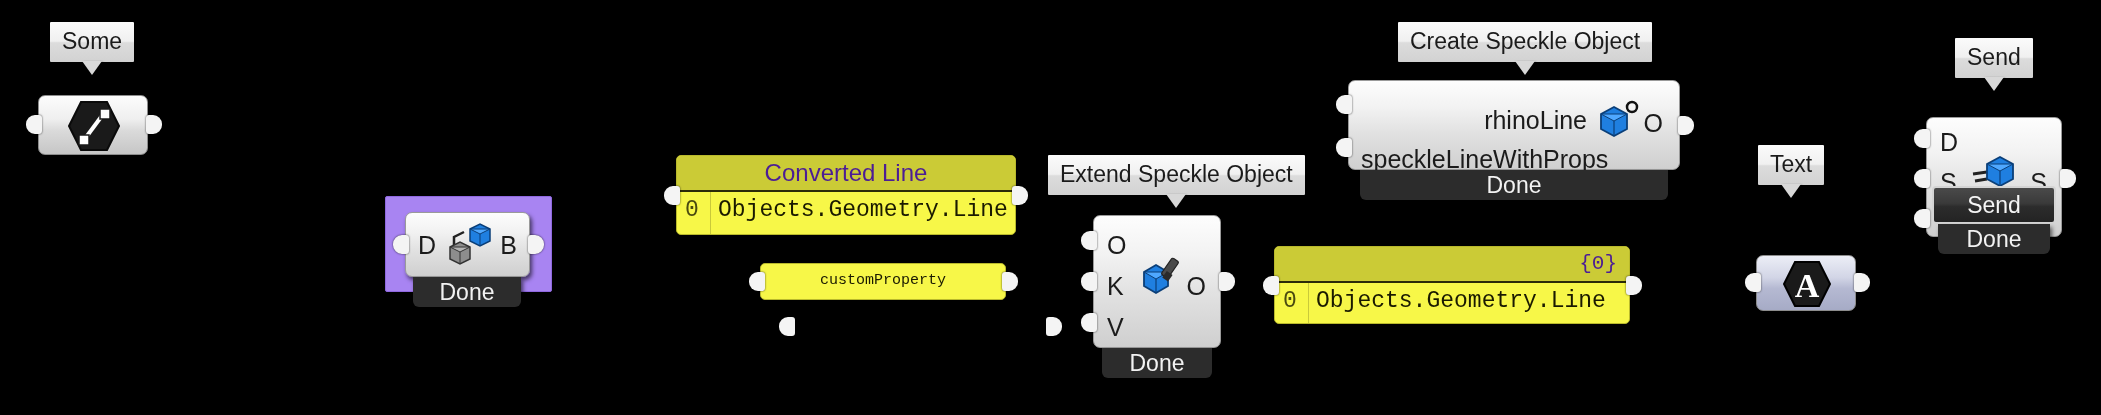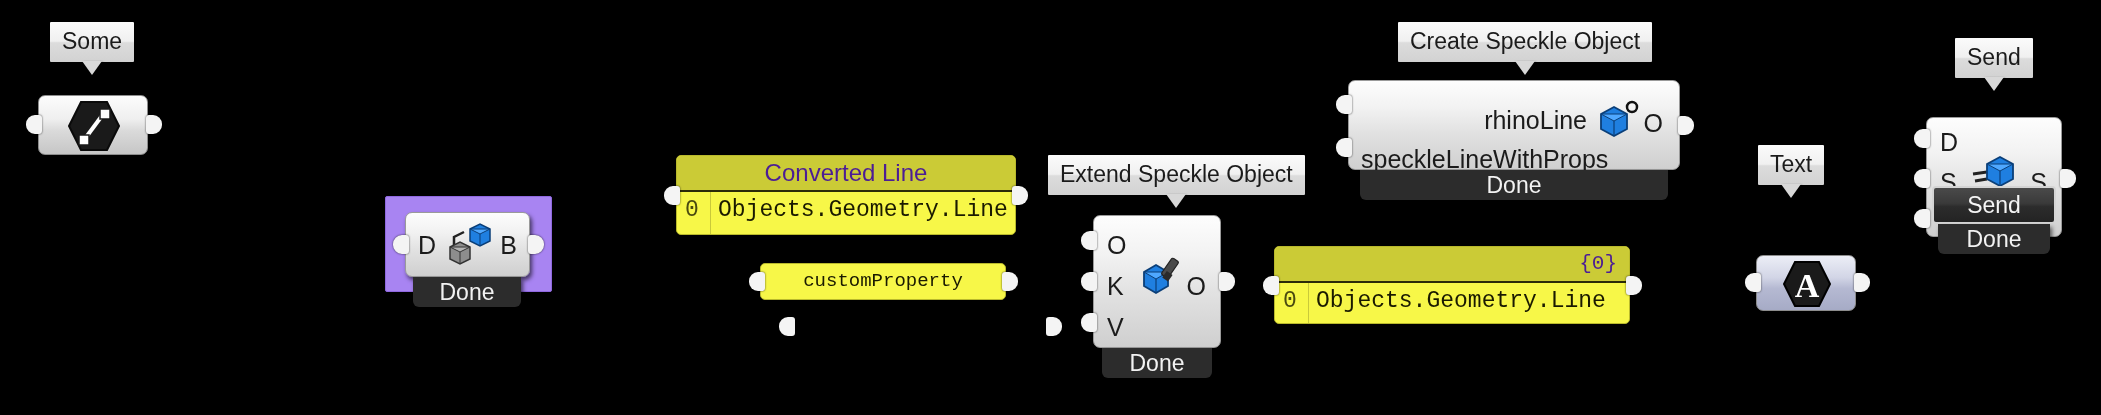--- a/index.html
+++ b/index.html
@@ -112,21 +112,21 @@
     color: #4a4a10;
     font-family: "Liberation Mono", monospace;
   }
   .panel-rowline {
     position: absolute; left: 33px; top: 0; bottom: 0;
     width: 1px; background: #c9c93a;
   }
   .panel-val { padding-left: 33px; }
   .panel-simple {
     font-family: "Liberation Mono", monospace;
-    font-size: 19px;
+    font-size: 15px;
     color: #1a1a00;
     text-align: center;
     line-height: 34px;
   }
 
   
   .hexnode {
     position: absolute;
     border-radius: 7px;
     border: 1px solid #8c8c8c;

